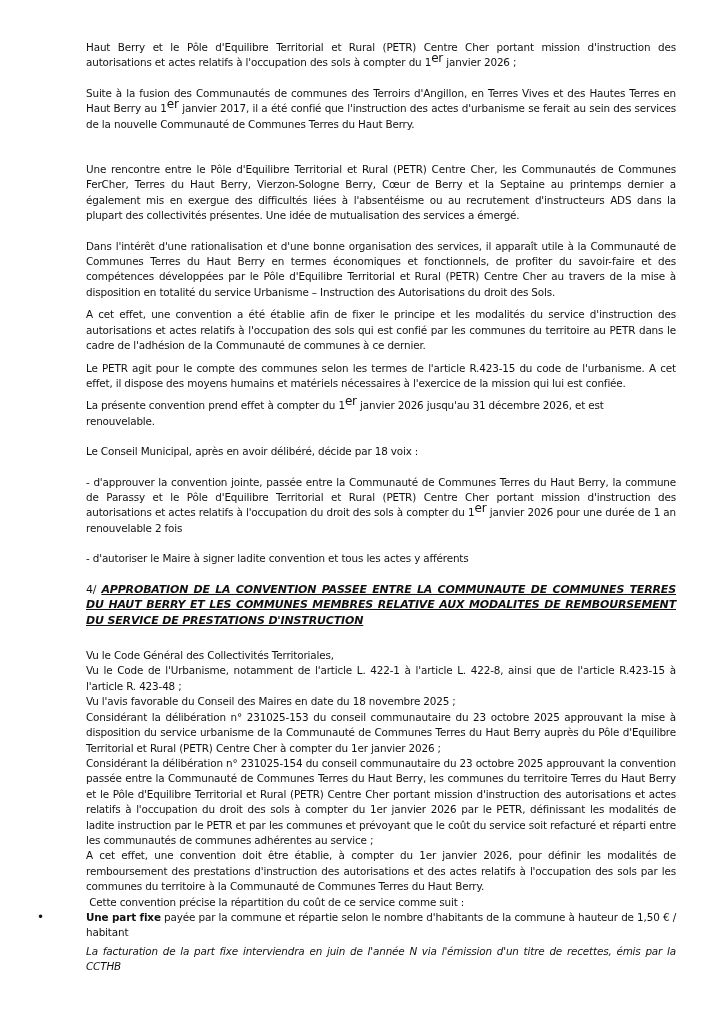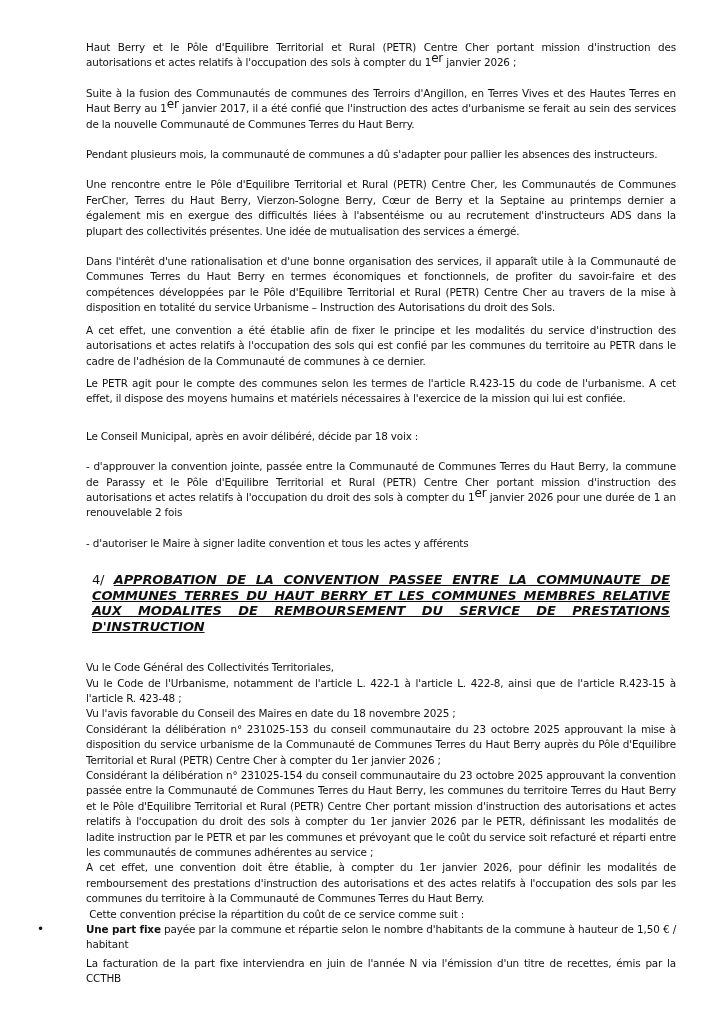--- a/index.html
+++ b/index.html
@@ -4,55 +4,55 @@
 <style>
   html, body { margin: 0; padding: 0; background: #ffffff; }
   body { width: 724px; height: 1024px; position: relative; overflow: hidden;
          font-family: "DejaVu Sans", sans-serif; color: #111; }
   .page { position: absolute; left: 86px; top: 40px; width: 590px;
           font-size: 10.4px; line-height: 15.4px; letter-spacing: -0.15px; }
   .p { text-align: justify; margin: 0; }
   .gap { height: 15px; }
   .gap2 { height: 7px; }
   sup { font-size: 12px; line-height: 0; vertical-align: 4px; }
-  .heading { font-weight: bold; font-style: italic; font-size: 13px; text-align: justify; margin: 6px; line-height: 15.5px; }
+  .heading { font-weight: bold; font-style: italic; font-size: 11px; text-align: justify; margin: 0; line-height: 15.5px; }
   .heading .u { text-decoration: underline; }
   .heading .num { font-weight: normal; font-style: normal; text-decoration: none; }
   .vu { margin: 0; text-align: justify; }
   .bullet { position: relative; margin: 0; text-align: justify; }
   .bullet .dot { position: absolute; left: -49px; top: 0; font-size: 12px; }
-  .it { }
+  .it { font-style: italic; }
   .b { font-weight: bold; margin-top: 20px; }
 </style>
 </head>
 <body>
 
 <div class="page">
 
   <p class="p"><span>Haut Berry et le Pôle d'Equilibre Territorial et Rural (PETR) Centre Cher portant mission d'instruction des autorisations et actes relatifs à l'occupation des sols à compter du 1</span><sup>er</sup><span> janvier 2026 ;</span></p>
   <div class="gap"></div>
 
   <p class="p"><span>Suite à la fusion des Communautés de communes des Terroirs d'Angillon, en Terres Vives et des Hautes Terres en Haut Berry au 1</span><sup>er</sup><span> janvier 2017, il a été confié que l'instruction des actes d'urbanisme se ferait au sein des services de la nouvelle Communauté de Communes Terres du Haut Berry.</span></p>
   <div class="gap"></div>
 
-  <p class="p">Pendant plusieurs mois, la communauté de communes a dû s'adapter pour pallier les absences des instructeurs.</p>
   <div class="gap"></div>
 
   <p class="p">Une rencontre entre le Pôle d'Equilibre Territorial et Rural (PETR) Centre Cher, les Communautés de Communes FerCher, Terres du Haut Berry, Vierzon-Sologne Berry, Cœur de Berry et la Septaine au printemps dernier a également mis en exergue des difficultés liées à l'absentéisme ou au recrutement d'instructeurs ADS dans la plupart des collectivités présentes. Une idée de mutualisation des services a émergé.</p>
   <div class="gap"></div>
 
   <p class="p">Dans l'intérêt d'une rationalisation et d'une bonne organisation des services, il apparaît utile à la Communauté de Communes Terres du Haut Berry en termes économiques et fonctionnels, de profiter du savoir-faire et des compétences développées par le Pôle d'Equilibre Territorial et Rural (PETR) Centre Cher au travers de la mise à disposition en totalité du service Urbanisme – Instruction des Autorisations du droit des Sols.</p>
   <div class="gap2"></div>
 
   <p class="p">A cet effet, une convention a été établie afin de fixer le principe et les modalités du service d'instruction des autorisations et actes relatifs à l'occupation des sols qui est confié par les communes du territoire au PETR dans le cadre de l'adhésion de la Communauté de communes à ce dernier.</p>
   <div class="gap2"></div>
 
   <p class="p">Le PETR agit pour le compte des communes selon les termes de l'article R.423-15 du code de l'urbanisme. A cet effet, il dispose des moyens humains et matériels nécessaires à l'exercice de la mission qui lui est confiée.</p>
   <div class="gap2"></div>
 
+  <p class="p" style="text-align:left"><span>La présente convention prend effet à compter du 1</span><sup>er</sup><span> janvier 2026 jusqu'au 31 décembre 2026, et est</span><br><span>renouvelable.</span></p>
   <div class="gap"></div>
 
   <p class="p">Le Conseil Municipal, après en avoir délibéré, décide par 18 voix :</p>
   <div class="gap"></div>
 
   <p class="p"><span>- d'approuver la convention jointe, passée entre la Communauté de Communes Terres du Haut Berry, la commune de Parassy et le Pôle d'Equilibre Territorial et Rural (PETR) Centre Cher portant mission d'instruction des autorisations et actes relatifs à l'occupation du droit des sols à compter du 1</span><sup>er</sup><span> janvier 2026 pour une durée de 1 an renouvelable 2 fois</span></p>
   <div class="gap"></div>
 
   <p class="p">- d'autoriser le Maire à signer ladite convention et tous les actes y afférents</p>
   <div class="gap"></div>

